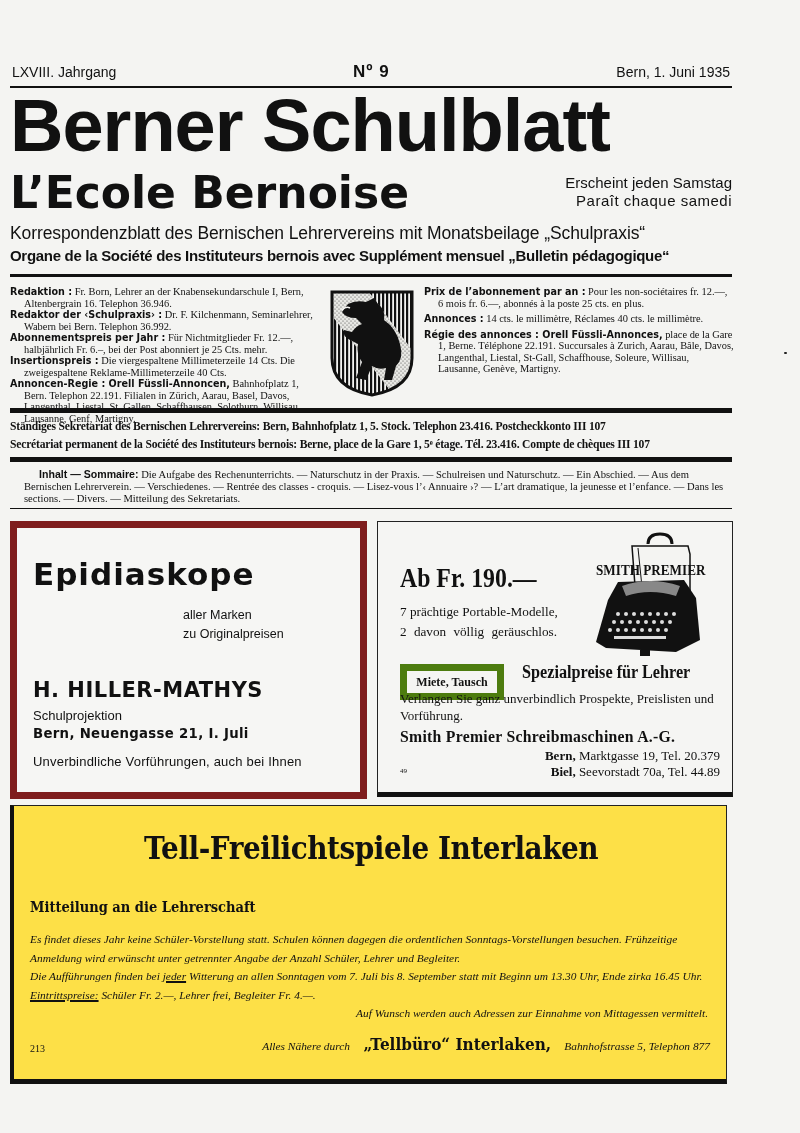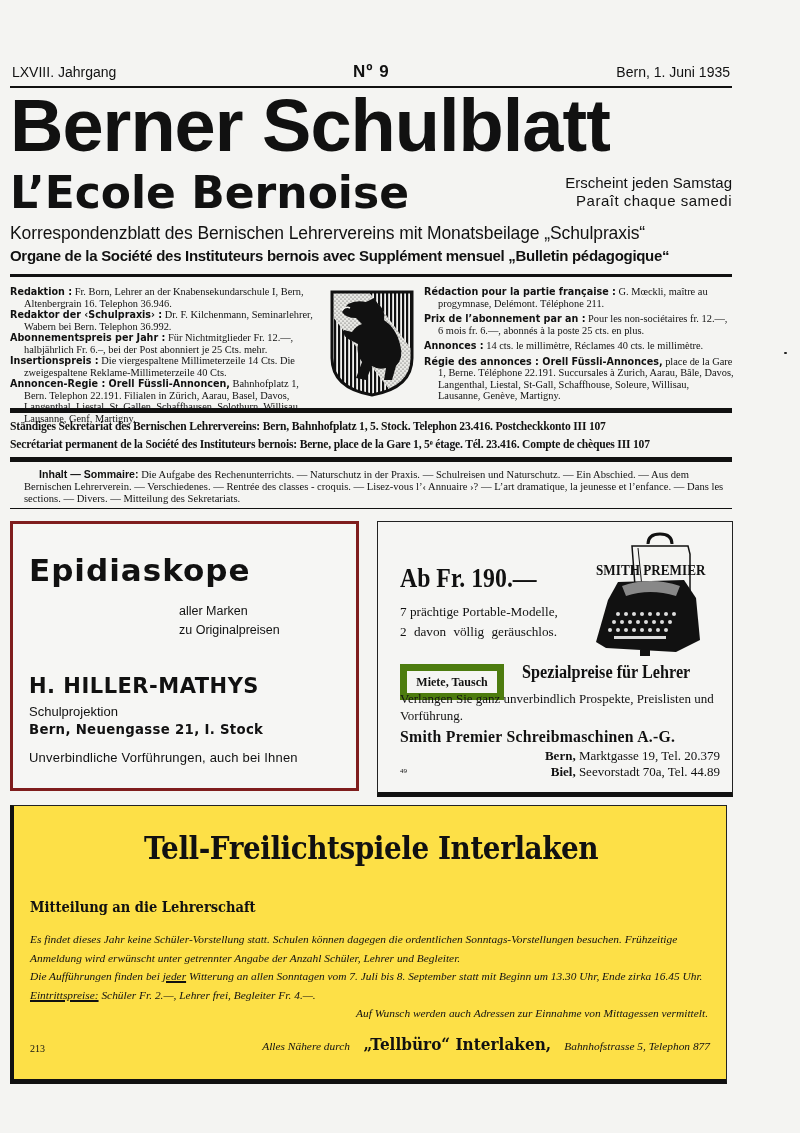--- a/index.html
+++ b/index.html
@@ -73,21 +73,21 @@
   .contents {
     position: absolute; top: 468px; left: 0; width: 722px;
     font-size: 10.6px; line-height: 12px;
   }
   .contents p { margin: 0; padding-left: 14px; text-indent: -14px; }
   .contents b { font-family: "Liberation Sans", sans-serif; margin-left: 29px; }
 
   
   .ad1 {
     position: absolute; left: 0; top: 521px; width: 343px; height: 264px;
-    border: 3px solid #7f1d1d; background: #f6f6f4;
+    border: 7px solid #7f1d1d; background: #f6f6f4;
   }
   .ad1 .h {
     position: absolute; left: 16px; top: 28px;
     font-family: "DejaVu Sans", sans-serif; font-weight: 900; font-size: 31px; letter-spacing: 1px;
   }
   .ad1 .s1 { position: absolute; left: 166px; top: 78px; font-family: "Liberation Sans", sans-serif; font-size: 12.5px; line-height: 19px; }
   .ad1 .firm { position: absolute; left: 16px; top: 150px; font-family: "DejaVu Sans", sans-serif; font-weight: 900; font-size: 21px; letter-spacing: 0.5px; }
   .ad1 .s2 { position: absolute; left: 16px; top: 180px; font-family: "Liberation Sans", sans-serif; font-size: 13px; }
   .ad1 .s3 { position: absolute; left: 16px; top: 198px; font-family: "DejaVu Sans", sans-serif; font-weight: 900; font-size: 13.3px; letter-spacing: 0.3px; }
   .ad1 .s4 { position: absolute; left: 16px; top: 226px; font-family: "Liberation Sans", sans-serif; font-size: 13px; letter-spacing: 0.2px; }
@@ -196,21 +196,20 @@
       <rect x="0" y="0" width="92" height="110" fill="url(#stripes)"></rect>
       <path d="M0 0 H40 L92 70 V110 H70 L0 20 Z" fill="url(#dots)"></path>
       <path d="M0 10 L0 0 H30 L92 85 V100 Z" fill="url(#dots)"></path>
     </g>
     <path d="M6 4 H86 V70 Q86 100 46 107 Q6 100 6 70 Z" fill="none" stroke="#111" stroke-width="3"></path>
     <path d="M22 16 Q30 12 40 14 L48 10 L52 16 Q60 22 58 32 Q70 40 74 56 Q78 70 70 78 L66 92 L58 92 L60 80 Q52 82 46 78 L40 92 L30 90 L36 74 Q30 66 32 56 L24 52 Q16 48 18 42 L26 44 Q30 38 36 36 L30 30 Q20 30 16 24 Z" fill="#111"></path>
     <path d="M16 22 Q20 18 24 20" stroke="#f4f4f2" stroke-width="1.5" fill="none"></path>
   </svg>
 
   <div class="info info-right">
-    <p><b>Rédaction pour la partie française :</b><span> G. Mœckli, maître au progymnase, Delémont. Téléphone 211.</span></p>
     <p><b>Prix de l’abonnement par an :</b><span> Pour les non-sociétaires fr. 12.—, 6 mois fr. 6.—, abonnés à la poste 25 cts. en plus.</span></p>
     <p><b>Annonces :</b><span> 14 cts. le millimètre, Réclames 40 cts. le millimètre.</span></p>
     <p><b>Régie des annonces : Orell Füssli-Annonces,</b><span> place de la Gare 1, Berne. Téléphone 22.191. Succursales à Zurich, Aarau, Bâle, Davos, Langenthal, Liestal, St-Gall, Schaffhouse, Soleure, Willisau, Lausanne, Genève, Martigny.</span></p>
   </div>
 
   <div class="rule-thick" style="top:408px"></div>
   <div class="secr">
     <div>Ständiges Sekretariat des Bernischen Lehrervereins: Bern, Bahnhofplatz 1, 5. Stock. Telephon 23.416. Postcheckkonto III 107</div>
     <div>Secrétariat permanent de la Société des Instituteurs bernois: Berne, place de la Gare 1, 5ᵉ étage. Tél. 23.416. Compte de chèques III 107</div>
   </div>
@@ -222,21 +221,21 @@
   <div class="rule-thin" style="top:508px; height:1px"></div>
 
   <div class="ad1">
     <div class="h">Epidiaskope</div>
     <div class="s1">
       <div>aller Marken</div>
       <div>zu Originalpreisen</div>
     </div>
     <div class="firm">H. HILLER-MATHYS</div>
     <div class="s2">Schulprojektion</div>
-    <div class="s3">Bern, Neuengasse 21, I. Stock</div>
+    <div class="s3">Bern, Neuengasse 21, I. Juli</div>
     <div class="s4">Unverbindliche Vorführungen, auch bei Ihnen</div>
   </div>
 
   <div class="ad2">
     <div class="price">Ab Fr. 190.—</div>
     <div class="p1">
       <div>7 prächtige Portable-Modelle,</div>
       <div style="word-spacing:4px">2 davon völlig geräuschlos.</div>
     </div>
     <svg class="typewriter" viewBox="0 0 132 134">

